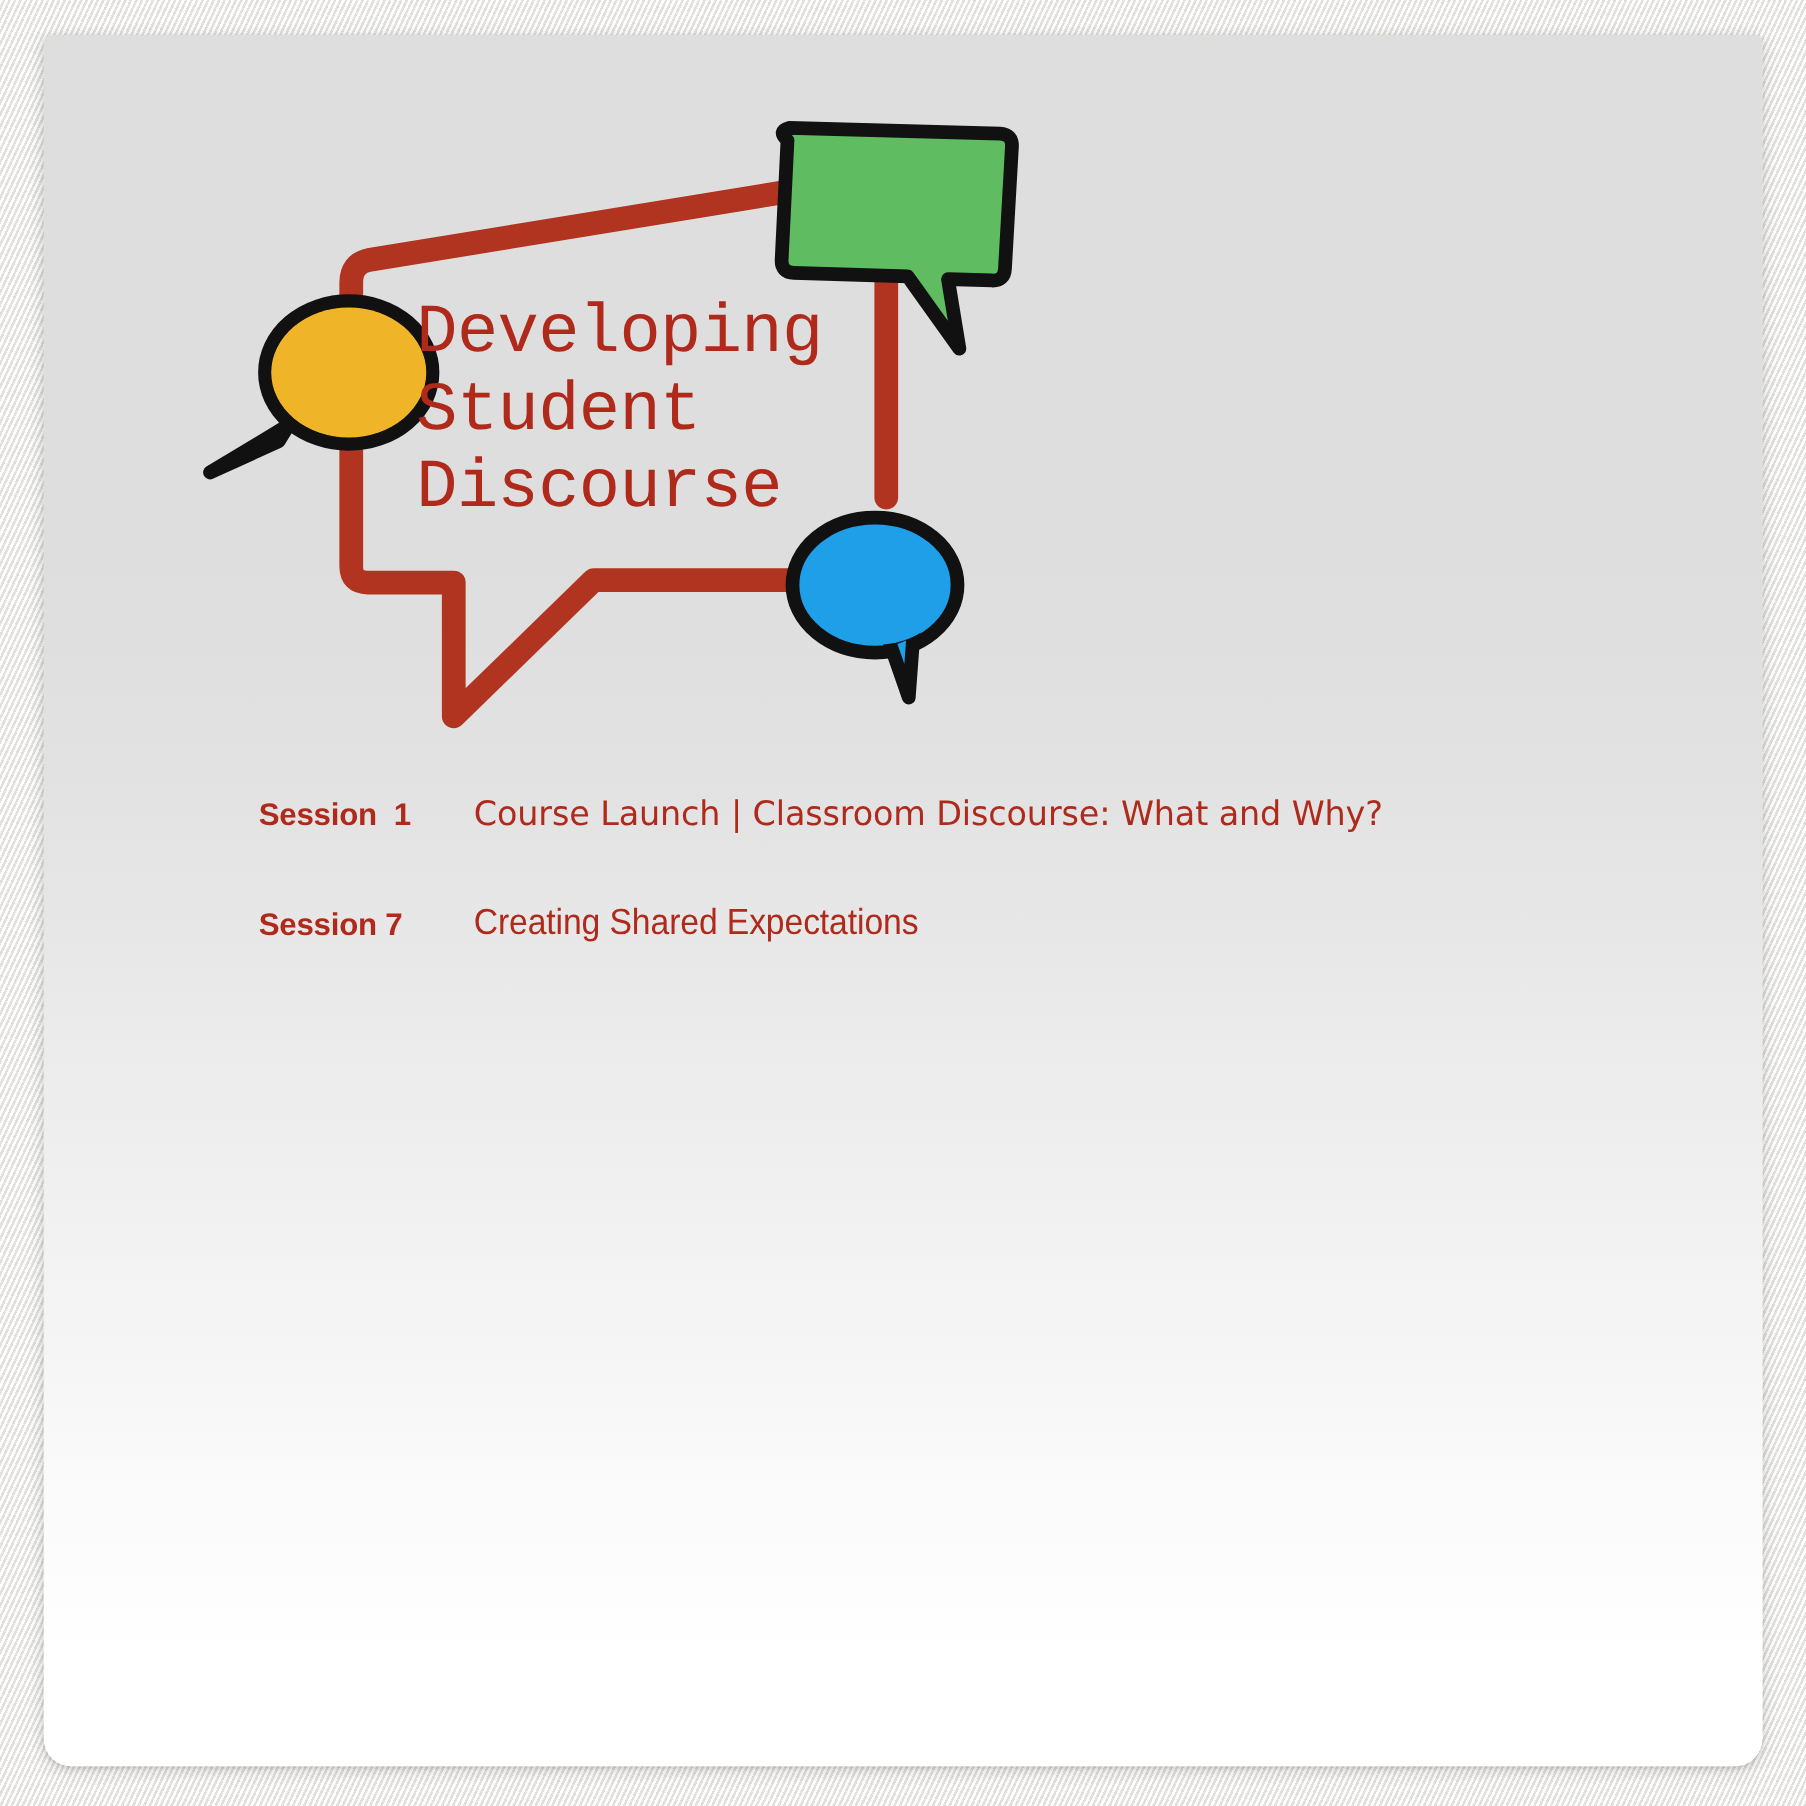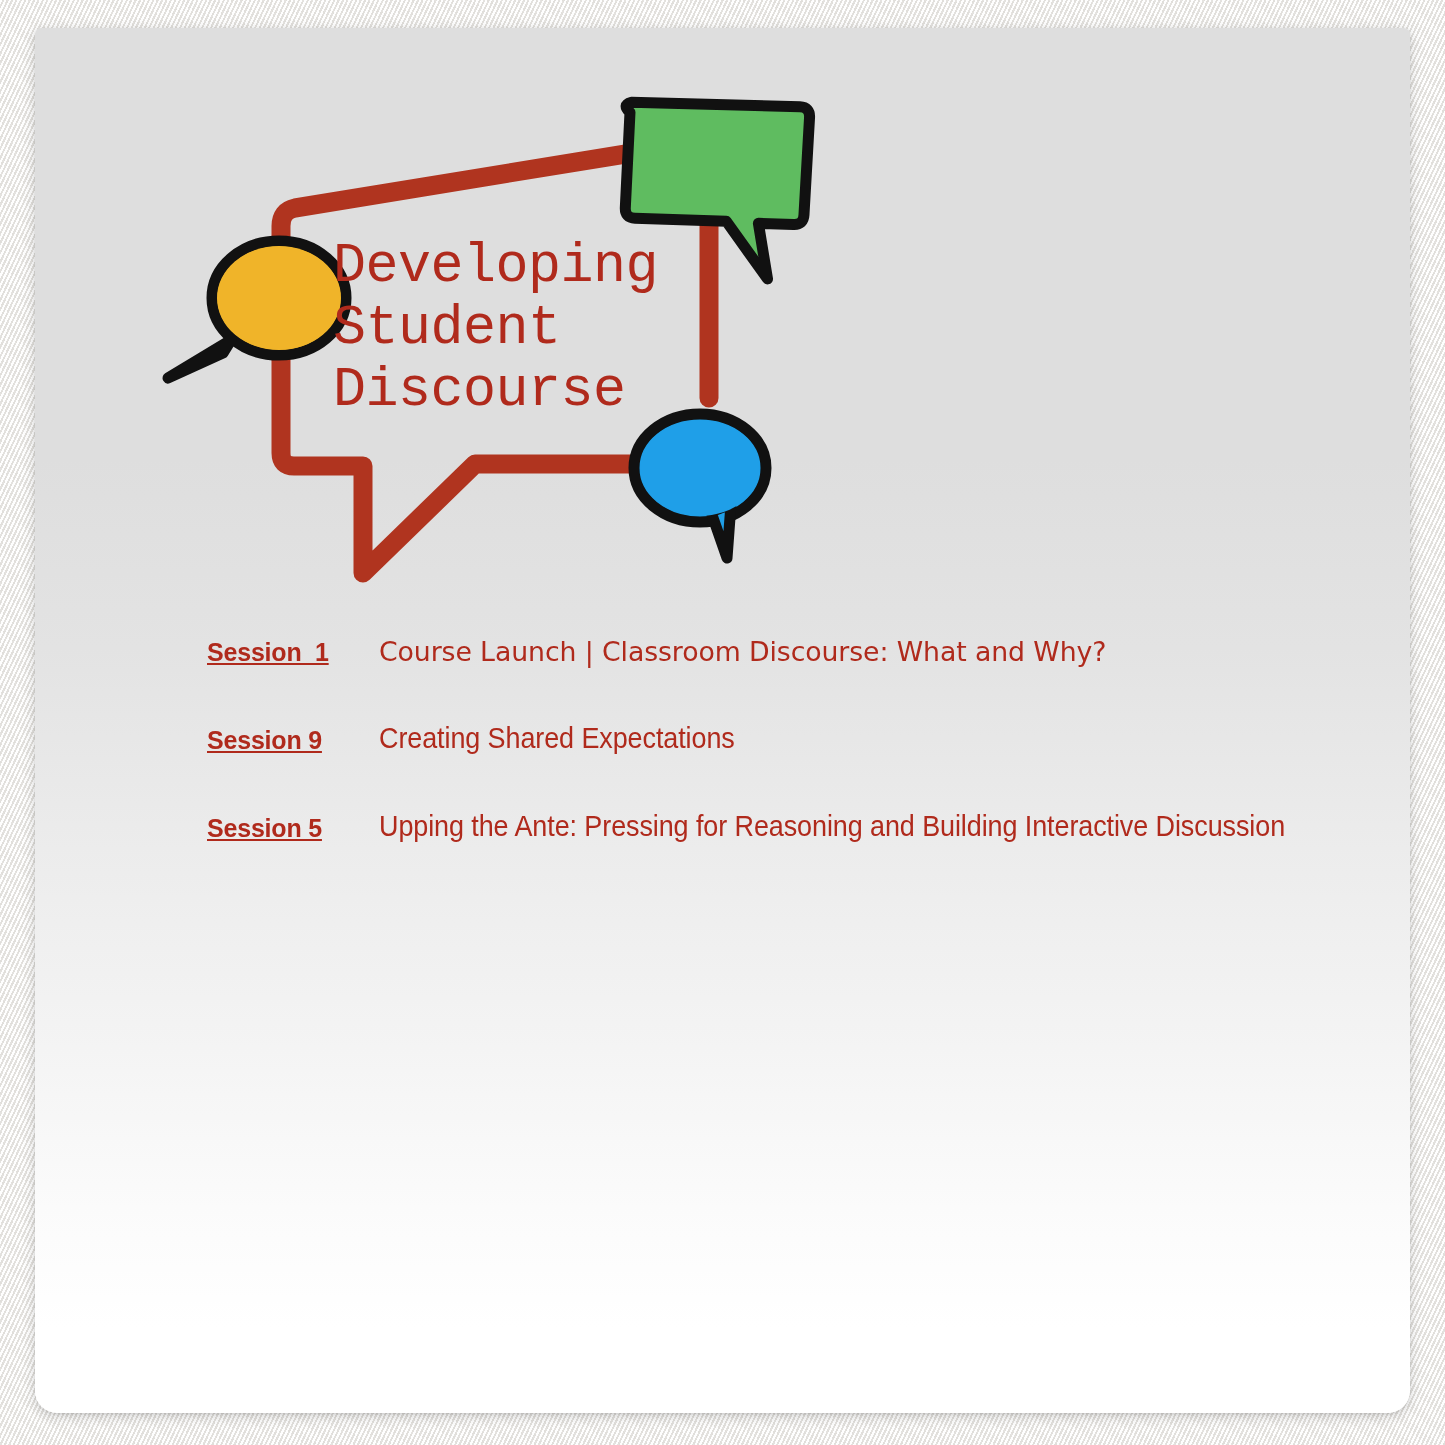--- a/index.html
+++ b/index.html
@@ -77,21 +77,20 @@
     position: absolute;
     left: 0;
     top: 0;
     width: 170px;
     color: #b02a1c;
     font-family: "Liberation Sans", sans-serif;
     font-weight: bold;
     font-size: 25px;
     letter-spacing: -0.2px;
     white-space: pre;
-    text-decoration: underline;
   }
   .session-title {
     position: absolute;
     left: 172px;
     top: -4px;
     color: #b02a1c;
     font-family: "Liberation Sans", sans-serif;
     font-weight: 400;
     font-size: 29px;
     letter-spacing: -0.1px;
@@ -144,28 +143,24 @@
   </div>
 
   <div class="session-list">
 
     <div class="session-row wide">
       <div class="session-label">Session  1</div>
       <div class="session-title">Course Launch | Classroom Discourse: What and Why?</div>
     </div>
 
     <div class="session-row">
-      <div class="session-label">Session 9</div>
+      <div class="session-label">Session 7</div>
       <div class="session-title">Creating Shared Expectations</div>
     </div>
 
 
 
-    <div class="session-row">
-      <div class="session-label">Session 5</div>
-      <div class="session-title">Upping the Ante: Pressing for Reasoning and Building Interactive Discussion</div>
-    </div>
 
 
 
 
   </div>
 </div>
 
 </body></html>

